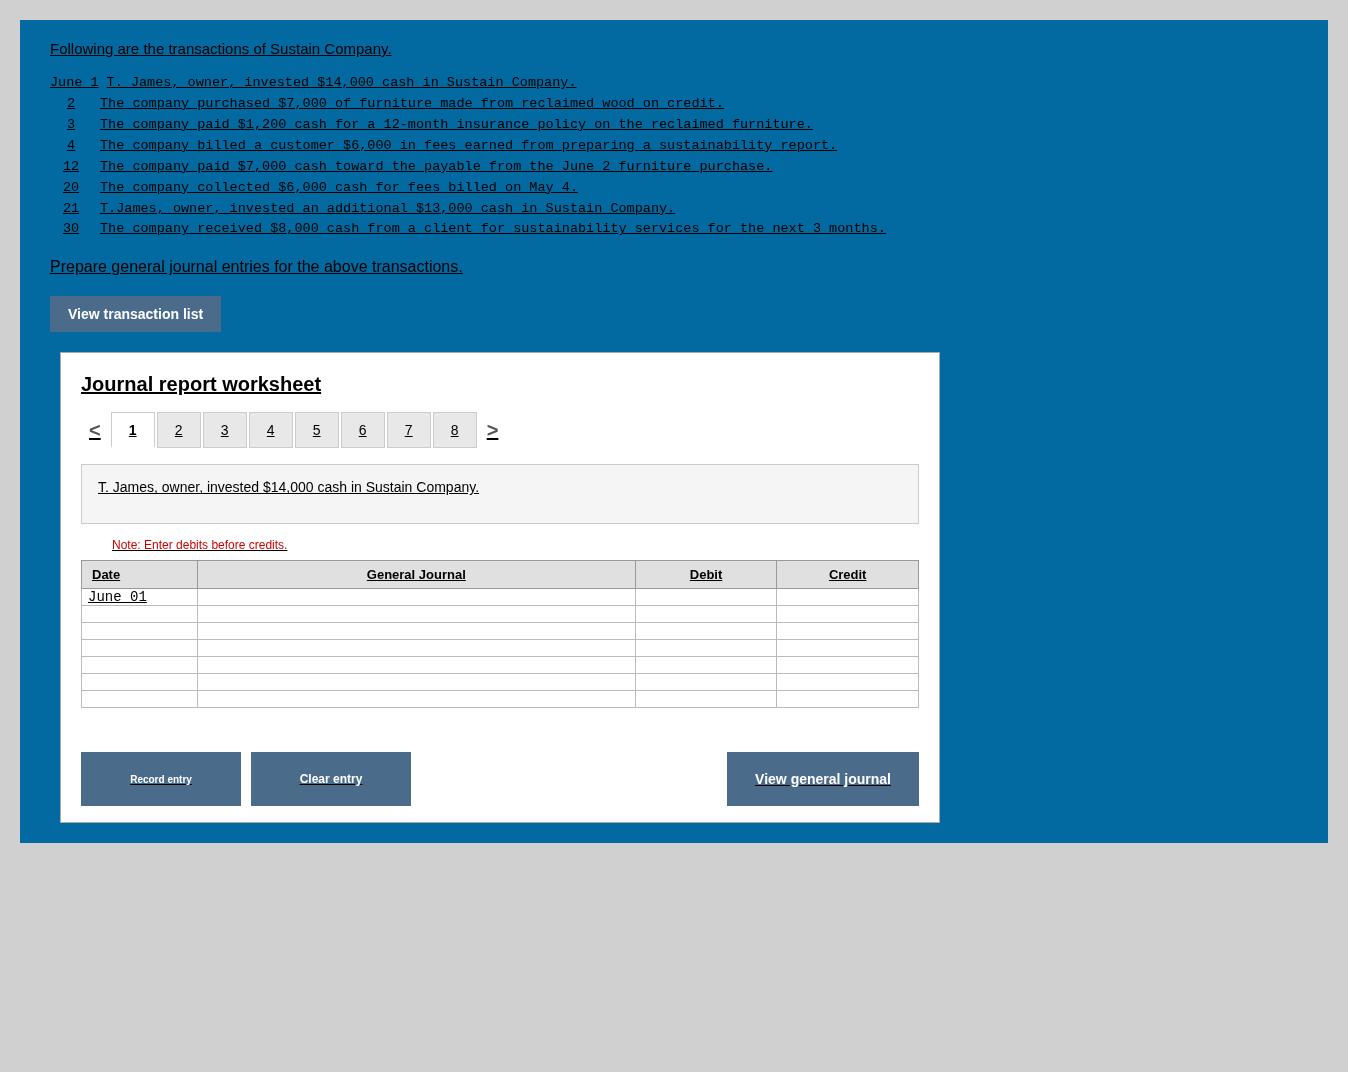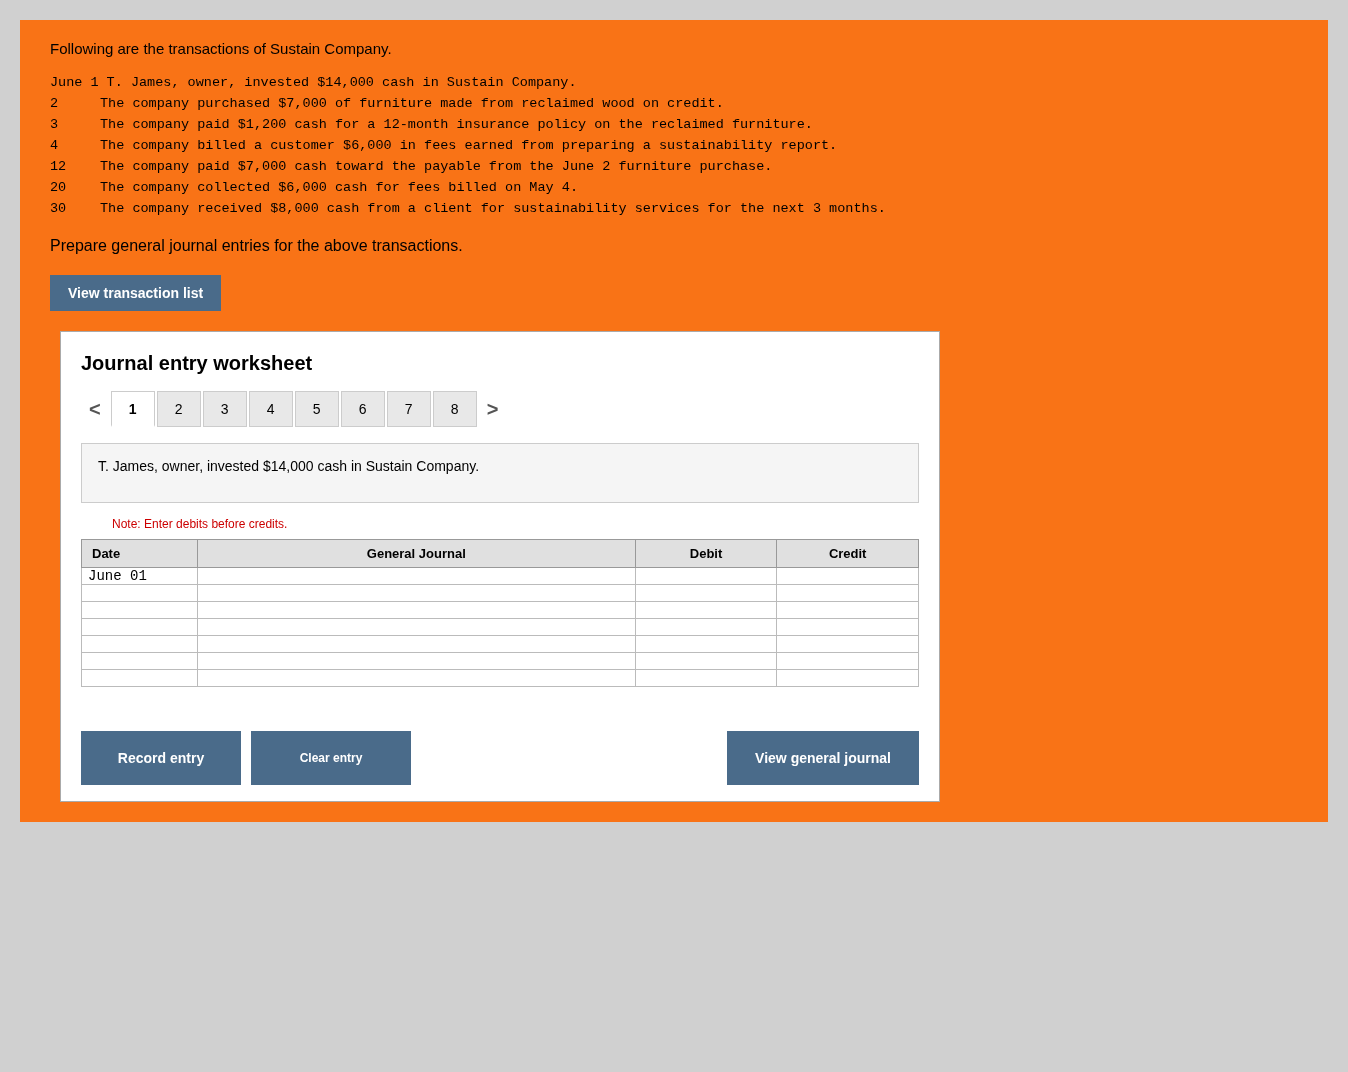--- a/index.html
+++ b/index.html
@@ -12,22 +12,23 @@
       background-color: #d0d0d0;
       font-family: 'Courier New', Courier, monospace;
       font-size: 14px;
       color: #000;
       padding: 20px;
       width: 1348px;
       min-height: 1072px;
     }
 
     .page-container {
-      background-color: #f97316;
+      background-color: #0369a1;
       padding: 20px 30px;
+      text-decoration: underline;
     }
 
     .intro-text {
       margin-bottom: 16px;
       font-family: Arial, sans-serif;
       font-size: 15px;
     }
 
     .transactions-block {
       font-family: 'Courier New', Courier, monospace;
@@ -35,21 +36,21 @@
       margin-bottom: 18px;
       line-height: 1.55;
     }
 
     .transactions-block .line {
       display: flex;
     }
 
     .transactions-block .line-num {
       min-width: 50px;
-      text-align: left;
+      text-align: center;
       padding-right: 8px;
     }
 
     .prepare-text {
       font-family: Arial, sans-serif;
       font-size: 16px;
       margin-bottom: 20px;
     }
 
     .view-transaction-btn {
@@ -189,21 +190,21 @@
       display: flex;
       gap: 10px;
       padding: 12px 0 16px 0;
     }
 
     .btn-record {
       background-color: #4a6b8a;
       color: #fff;
       border: none;
       padding: 5px 28px;
-      font-size: 14px;
+      font-size: 10px;
       font-weight: bold;
       cursor: pointer;
       min-width: 160px;
     }
 
     .btn-clear {
       background-color: #4a6b8a;
       color: #fff;
       border: none;
       padding: 20px 28px;
@@ -251,32 +252,36 @@
     </div>
     <div class="line">
       <span class="line-num">12</span>
       <span>The company paid $7,000 cash toward the payable from the June 2 furniture purchase.</span>
     </div>
     <div class="line">
       <span class="line-num">20</span>
       <span>The company collected $6,000 cash for fees billed on May 4.</span>
     </div>
     <div class="line">
+      <span class="line-num">21</span>
+      <span>T.James, owner, invested an additional $13,000 cash in Sustain Company.</span>
+    </div>
+    <div class="line">
       <span class="line-num">30</span>
       <span>The company received $8,000 cash from a client for sustainability services for the next 3 months.</span>
     </div>
   </div>
 
   <div class="prepare-text">Prepare general journal entries for the above transactions.</div>
 
   <button class="view-transaction-btn">View transaction list</button>
 
   <div class="journal-worksheet">
 
-    <div class="worksheet-title">Journal entry worksheet</div>
+    <div class="worksheet-title">Journal report worksheet</div>
 
     <div class="tab-nav">
       <button class="nav-arrow">&lt;</button>
       <div class="tab-btn active">
           <span>1</span>
         </div>
       <div class="tab-btn">
           <span>2</span>
         </div>
       <div class="tab-btn">

